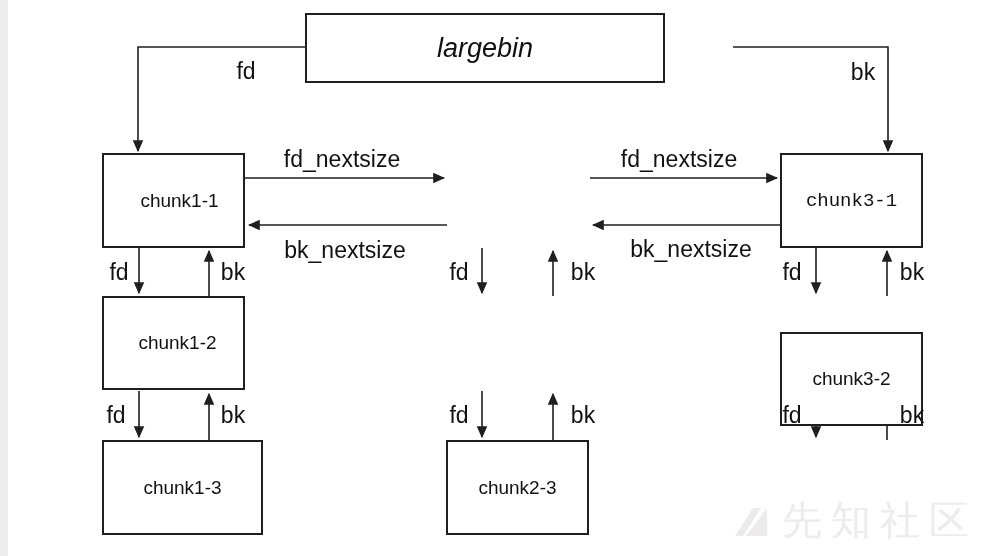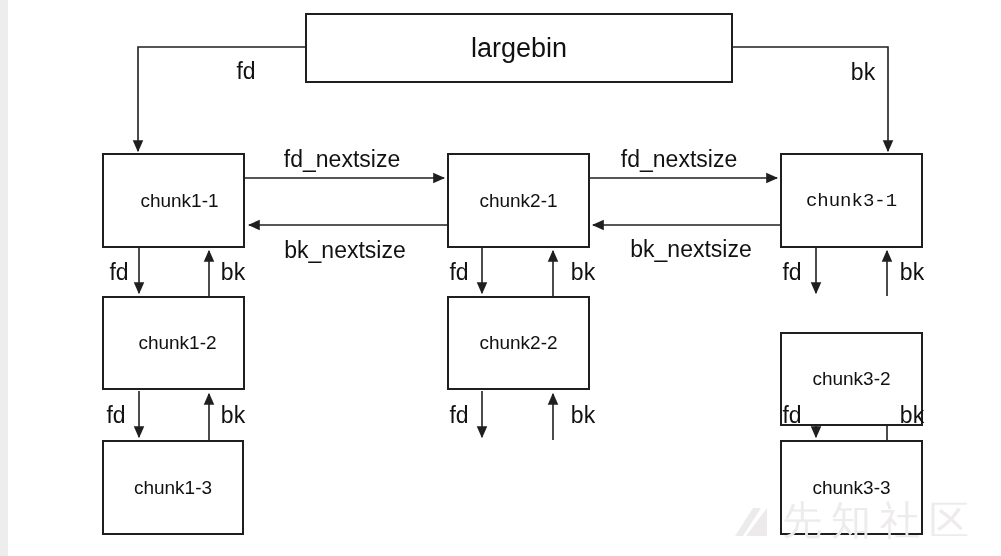--- a/index.html
+++ b/index.html
@@ -94,32 +94,30 @@
       <path d="M482,391 V437" marker-end="url(#arrow)"></path>
       <path d="M553,440 V394" marker-end="url(#arrow)"></path>
 
       <path d="M816,248 V293" marker-end="url(#arrow)"></path>
       <path d="M887,296 V251" marker-end="url(#arrow)"></path>
       <path d="M816,391 V437" marker-end="url(#arrow)"></path>
       <path d="M887,440 V394" marker-end="url(#arrow)"></path>
     </g>
   </svg>
 
-  <div class="node node-largebin" style="left:305px; top:13px; width:428px; height:70px;">largebin</div>
+  <div class="node node-largebin" style="left:305px; top:13px; width:360px; height:70px;font-style:italic;">largebin</div>
 
   <div class="node" style="left:102px; top:153px; width:143px; height:95px;padding-left:12px;">chunk1-1</div>
-  <div class="node" style="left:447px; top:153px; width:143px; height:95px;">chunk2-1</div>
   <div class="node" style="left:780px; top:153px; width:143px; height:95px;font-family:Liberation Mono, monospace;">chunk3-1</div>
 
   <div class="node" style="left:102px; top:296px; width:143px; height:94px;padding-left:8px;">chunk1-2</div>
-  <div class="node" style="left:447px; top:296px; width:143px; height:94px;">chunk2-2</div>
   <div class="node" style="left:780px; top:296px; width:143px; height:94px;margin-top:36px;">chunk3-2</div>
 
-  <div class="node" style="left:102px; top:440px; width:142px; height:95px;">chunk1-3</div>
-  <div class="node" style="left:780px; top:440px; width:143px; height:95px;">chunk3-3</div>
+  <div class="node" style="left:102px; top:440px; width:161px; height:95px;">chunk1-3</div>
+  <div class="node" style="left:446px; top:440px; width:143px; height:95px;">chunk2-3</div>
 
   <div class="edge-label" style="left:246px; top:71px;">fd</div>
   <div class="edge-label" style="left:863px; top:72px;">bk</div>
 
   <div class="edge-label" style="left:342px; top:159px;">fd_nextsize</div>
   <div class="edge-label" style="left:345px; top:250px;">bk_nextsize</div>
   <div class="edge-label" style="left:679px; top:159px;">fd_nextsize</div>
   <div class="edge-label" style="left:691px; top:249px;">bk_nextsize</div>
 
   <div class="edge-label" style="left:119px; top:272px;">fd</div>

